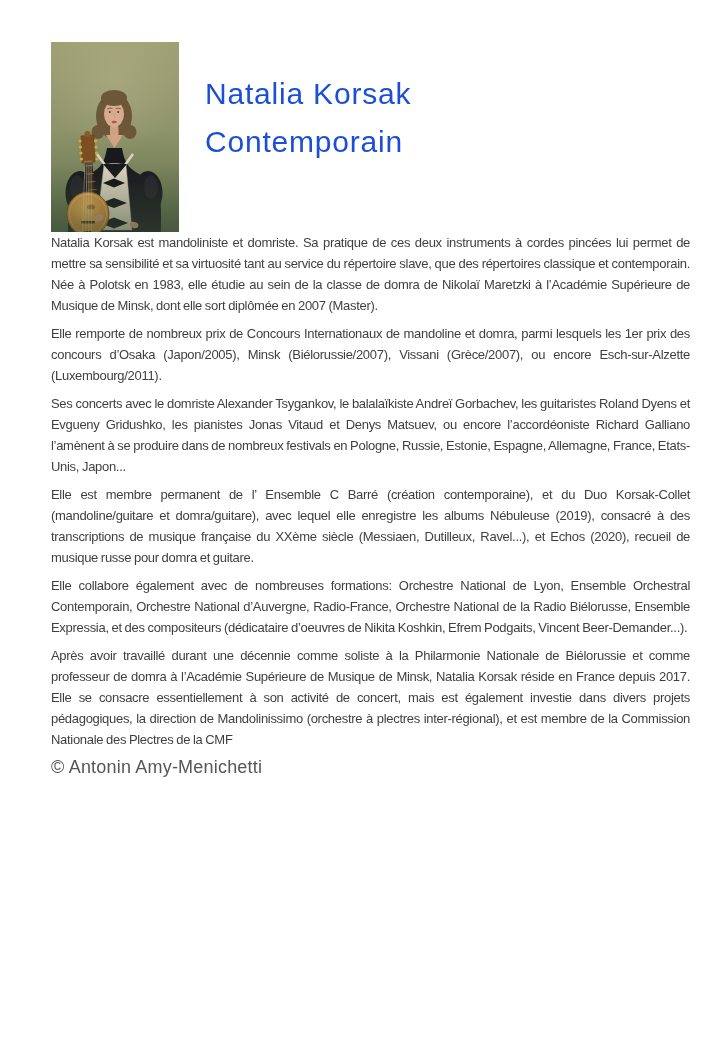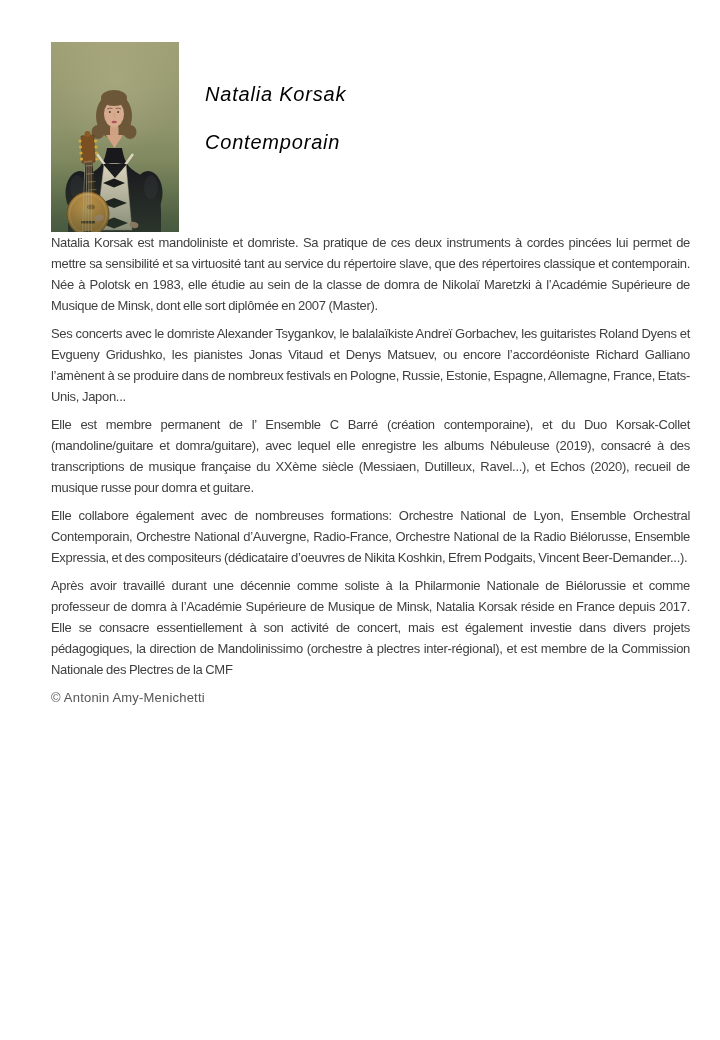--- a/index.html
+++ b/index.html
@@ -11,47 +11,46 @@
     overflow: hidden;
   }
   .page { position: absolute; inset: 0; }
 
   
   .hero { position: absolute; left: 51px; top: 42px; display: flex; }
   .photo-frame { width: 128px; height: 190px; flex: 0 0 auto; }
   .photo-frame svg { display: block; width: 128px; height: 190px; }
   .titles { margin-left: 26px; padding-top: 28px; }
   .title-line {
-    font-size: 20px;
+    font-size: 30px;
     line-height: 48px;
     letter-spacing: 0.8px;
-    color: #000000;
+    color: #1d4ed8;
     font-weight: 400;
     white-space: nowrap;
-    font-style: italic;
   }
 
   
   .bio {
     position: absolute;
     left: 51px; top: 232px;
     width: 639px;
     color: #3f3f3f;
   }
   .bio p {
     margin: 0 0 7px 0;
     font-size: 13px;
     line-height: 21px;
     letter-spacing: -0.3px;
     word-spacing: -0.5px;
     text-align: justify;
   }
   .credit {
     margin-top: 6px;
-    font-size: 13px;
+    font-size: 18px;
     line-height: 21px;
     letter-spacing: 0.2px;
     color: #565656;
   }
 </style>
 </head>
 <body>
 
 <div class="page">
 
@@ -151,20 +150,21 @@
     </div>
 
     <div class="titles">
       <div class="title-line">Natalia Korsak</div>
       <div class="title-line">Contemporain</div>
     </div>
   </div>
 
   <div class="bio">
     <p>Natalia Korsak est mandoliniste et domriste. Sa pratique de ces deux instruments à cordes pincées lui permet de mettre sa sensibilité et sa virtuosité tant au service du répertoire slave, que des répertoires classique et contemporain. Née à Polotsk en 1983, elle étudie au sein de la classe de domra de Nikolaï Maretzki à l’Académie Supérieure de Musique de Minsk, dont elle sort diplômée en 2007 (Master).</p>
+    <p>Elle remporte de nombreux prix de Concours Internationaux de mandoline et domra, parmi lesquels les 1er prix des concours d’Osaka (Japon/2005), Minsk (Biélorussie/2007), Vissani (Grèce/2007), ou encore Esch-sur-Alzette (Luxembourg/2011).</p>
     <p>Ses concerts avec le domriste Alexander Tsygankov, le balalaïkiste Andreï Gorbachev, les guitaristes Roland Dyens et Evgueny Gridushko, les pianistes Jonas Vitaud et Denys Matsuev, ou encore l’accordéoniste Richard Galliano l’amènent à se produire dans de nombreux festivals en Pologne, Russie, Estonie, Espagne, Allemagne, France, Etats-Unis, Japon...</p>
     <p>Elle est membre permanent de l’ Ensemble C Barré (création contemporaine), et du Duo Korsak-Collet (mandoline/guitare et domra/guitare), avec lequel elle enregistre les albums  Nébuleuse  (2019), consacré à des transcriptions de musique française du XXème siècle (Messiaen, Dutilleux, Ravel...), et   Echos (2020), recueil de musique russe pour domra et guitare.</p>
     <p>Elle collabore également avec de nombreuses formations: Orchestre National de Lyon, Ensemble Orchestral Contemporain, Orchestre National d’Auvergne, Radio-France, Orchestre National de la Radio Biélorusse, Ensemble Expressia, et des compositeurs (dédicataire d’oeuvres de Nikita Koshkin, Efrem Podgaits, Vincent Beer-Demander...).</p>
     <p>Après avoir travaillé durant une décennie comme soliste à la Philarmonie Nationale de Biélorussie et comme professeur de domra à l’Académie Supérieure de Musique de Minsk, Natalia Korsak réside en France depuis 2017.   Elle se consacre essentiellement à son activité de concert, mais est également investie dans divers projets pédagogiques, la direction de Mandolinissimo (orchestre à plectres inter-régional), et est membre de la Commission Nationale des Plectres de la CMF</p>
     <div class="credit">© Antonin Amy-Menichetti</div>
   </div>
 
 </div>
 
 </body></html>

